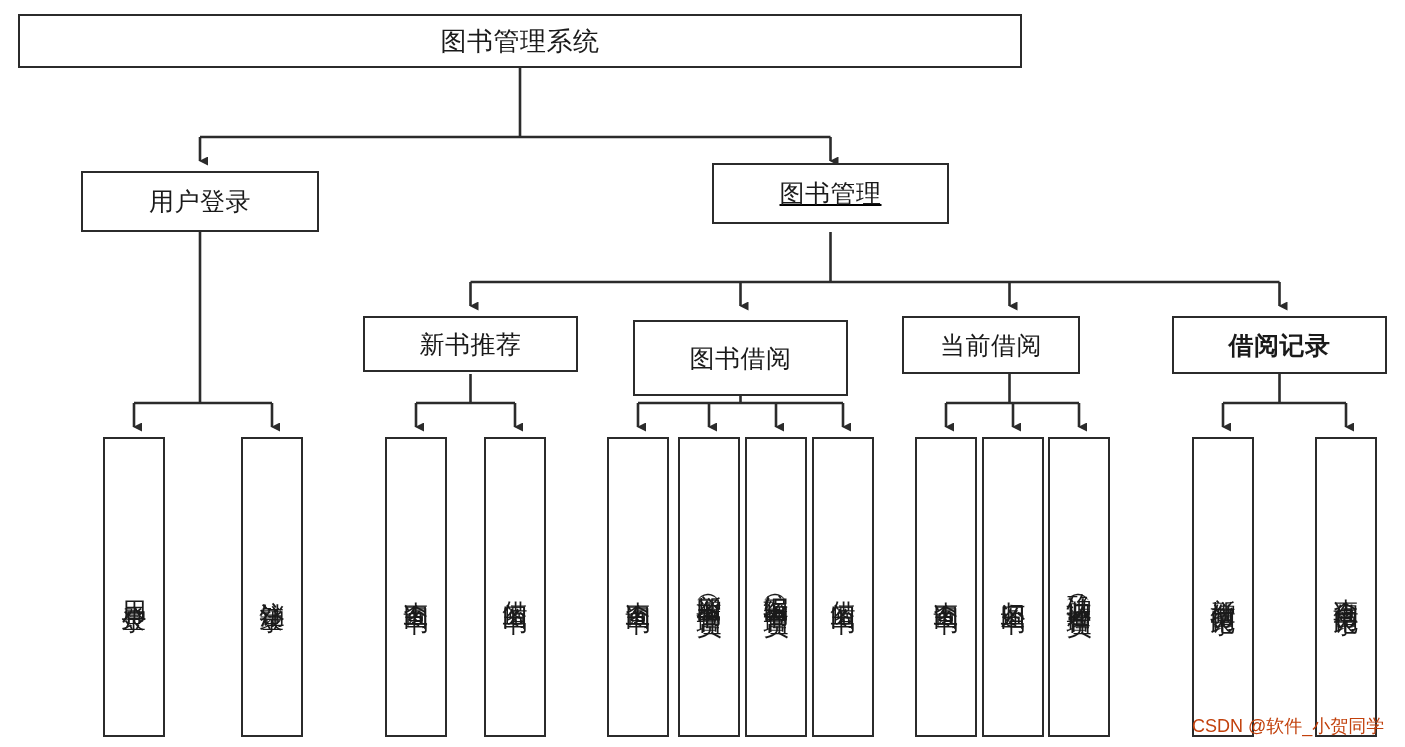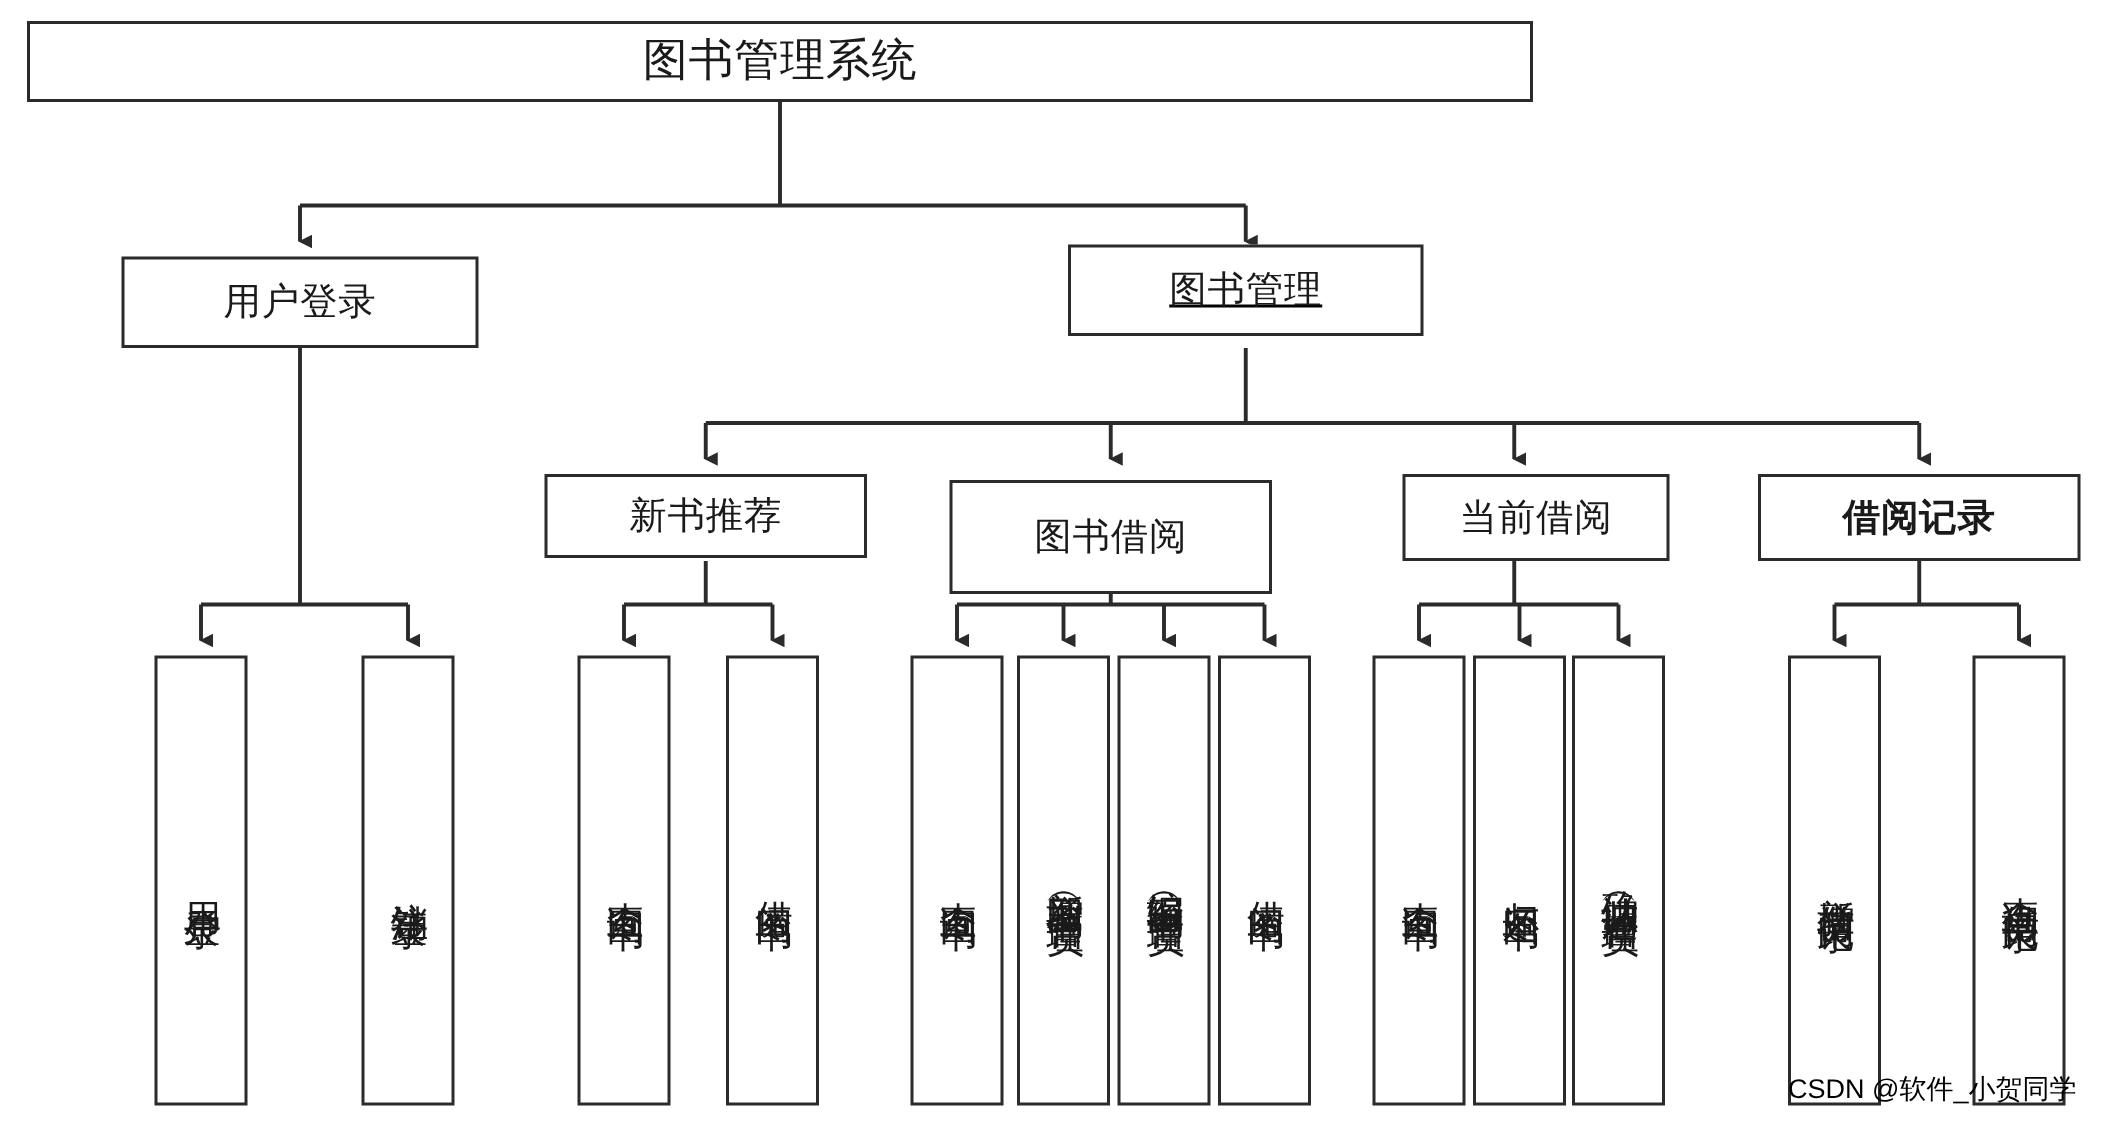--- a/index.html
+++ b/index.html
@@ -42,21 +42,21 @@
     line-height: 1.16;
     white-space: pre;
     text-align: center;
     letter-spacing: 0.5px;
   }
   .node.horizontal .node-label {
     writing-mode: horizontal-tb;
     font-size: 25px;
   }
   .node.root .node-label {
-    font-size: 30px;
+    font-size: 26px;
   }
   .node.vertical .node-label {
     writing-mode: vertical-rl;
     text-orientation: upright;
     font-size: 25px;
     letter-spacing: 3px;
     line-height: 1;
   }
   .watermark {
     position: absolute;
@@ -123,21 +123,21 @@
       </div>
       <div class="node horizontal" style="left: 712px; top: 163px; width: 237px; height: 61px; text-decoration: underline;">
         <span class="node-label">图书管理</span>
       </div>
       <div class="node horizontal" style="left: 363px; top: 316px; width: 215px; height: 56px;">
         <span class="node-label">新书推荐</span>
       </div>
       <div class="node horizontal" style="left: 633px; top: 320px; width: 215px; height: 76px;">
         <span class="node-label">图书借阅</span>
       </div>
-      <div class="node horizontal" style="left: 902px; top: 316px; width: 178px; height: 58px; margin-left: 33px;">
+      <div class="node horizontal" style="left: 902px; top: 316px; width: 178px; height: 58px;">
         <span class="node-label">当前借阅</span>
       </div>
       <div class="node horizontal" style="left: 1172px; top: 316px; width: 215px; height: 58px; font-weight: bold;">
         <span class="node-label">借阅记录</span>
       </div>
       <div class="node vertical" style="left: 103px; top: 437px; width: 62px; height: 300px;">
         <span class="node-label">用户登录</span>
       </div>
       <div class="node vertical" style="left: 241px; top: 437px; width: 62px; height: 300px;">
         <span class="node-label">注销登录</span>
@@ -170,15 +170,15 @@
         <span class="node-label">确认归还（管理员）</span>
       </div>
       <div class="node vertical" style="left: 1192px; top: 437px; width: 62px; height: 300px;">
         <span class="node-label">新增借阅记录</span>
       </div>
       <div class="node vertical" style="left: 1315px; top: 437px; width: 62px; height: 300px;">
         <span class="node-label">查询借阅记录</span>
       </div>
     </div>
 
-  <div class="watermark" style="left: 1192px; top: 714px; color: #000000;">CSDN @软件_小贺同学</div>
+  <div class="watermark" style="left: 1192px; top: 714px; color: #c2410c;">CSDN @软件_小贺同学</div>
 
 </div>
 
 </body></html>

